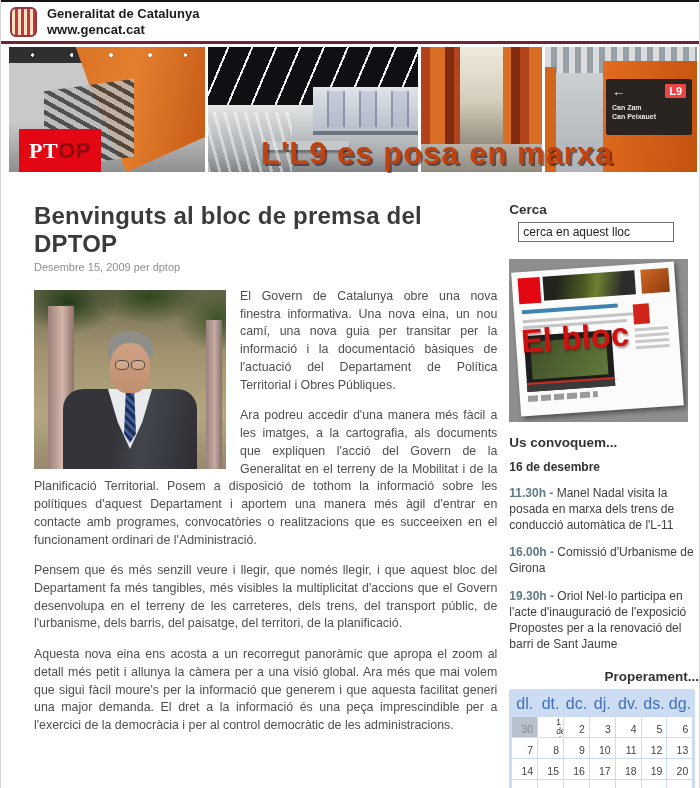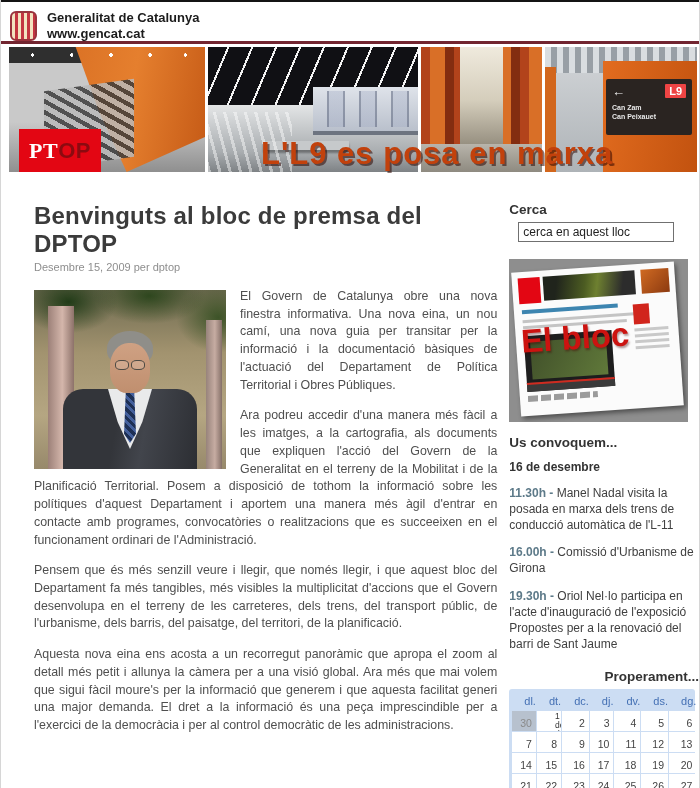--- a/index.html
+++ b/index.html
@@ -1,20 +1,20 @@
 <!DOCTYPE html>
 <html><head>
 <meta charset="utf-8">
 <style>
   * { margin:0; padding:0; box-sizing:border-box; }
   body { background:#fff; font-family:"Liberation Sans","DejaVu Sans",sans-serif; }
   .page { position:relative; width:700px; height:788px; background:#fff; overflow:hidden;
           border-left:1px solid #d6d6d6; border-right:1px solid #d6d6d6; }
   .topbar { height:2px; background:#141414; }
-  header { display:flex; align-items:flex-end; gap:10px; height:39px; padding-left:9px; }
+  header { display:flex; align-items:center; gap:10px; height:39px; padding-left:9px; }
   .logo { width:27px; height:30px; border:2px solid #99333d; border-radius:6px;
           background:repeating-linear-gradient(90deg,#f3e3c0 0 3px,#c43541 3px 6px); }
   .org-lines { font-weight:bold; font-size:13px; line-height:1.18; color:#1c1c1c; }
   .redrule { height:3px; background:#722530; }
 
   
   .banner { position:relative; height:125px; margin-top:3px; background:#fff; }
   .banner .photo { position:absolute; top:0; height:125px; overflow:hidden; }
   .ph1 { left:8px; width:196px;
          background:linear-gradient(180deg,#2f2f2f 0 16px,#c9c9c9 16px 60%,#8f8f8f 100%); }
@@ -138,21 +138,21 @@
   .convoquem-date { font-weight:bold; font-size:12px; color:#333; margin-top:10px; }
   .event { margin-top:12px; line-height:1.32; }
   .event .time { font-weight:bold; color:#5d7a89; }
   .event .sep { font-weight:bold; color:#5d7a89; }
   .event a { color:#404040; text-decoration:none; }
 
   .properament-head { margin-top:17px;text-align:right; }
   .calendar { position:relative; margin-top:5px; width:186px; background:#ccddf3; border-radius:3px;
       padding:4px 3px 24px 3px; }
   .cal-grid { display:grid; grid-template-columns:repeat(7,1fr); gap:1px; }
-  .cal-dow { color:#4470b4; font-size:11px; padding:2px 0 3px;margin-left:12px; }
+  .cal-dow { color:#4470b4; font-size:16px; text-align:center; padding:2px 0 3px; }
   .cal-day { background:#fff; font-size:10.5px; color:#444; text-align:right; height:20px; padding:6px 4px 0 0; overflow:hidden; }
   .cal-day.out-prev { background:#b7c1ce; color:#8a8a8a; }
   .cal-day.out-next { background:#e9e9e9; color:#a5a5a5; }
   .cal-day.start { font-size:8.5px; text-align:left; padding:1px 0 0 18px; line-height:9px; color:#333; }
   .cal-day.next-start { font-size:8.5px; text-align:left; padding:1px 0 0 2px; line-height:9px; color:#9a9a9a; }
 </style>
 </head>
 <body>
 
 <div class="page">

